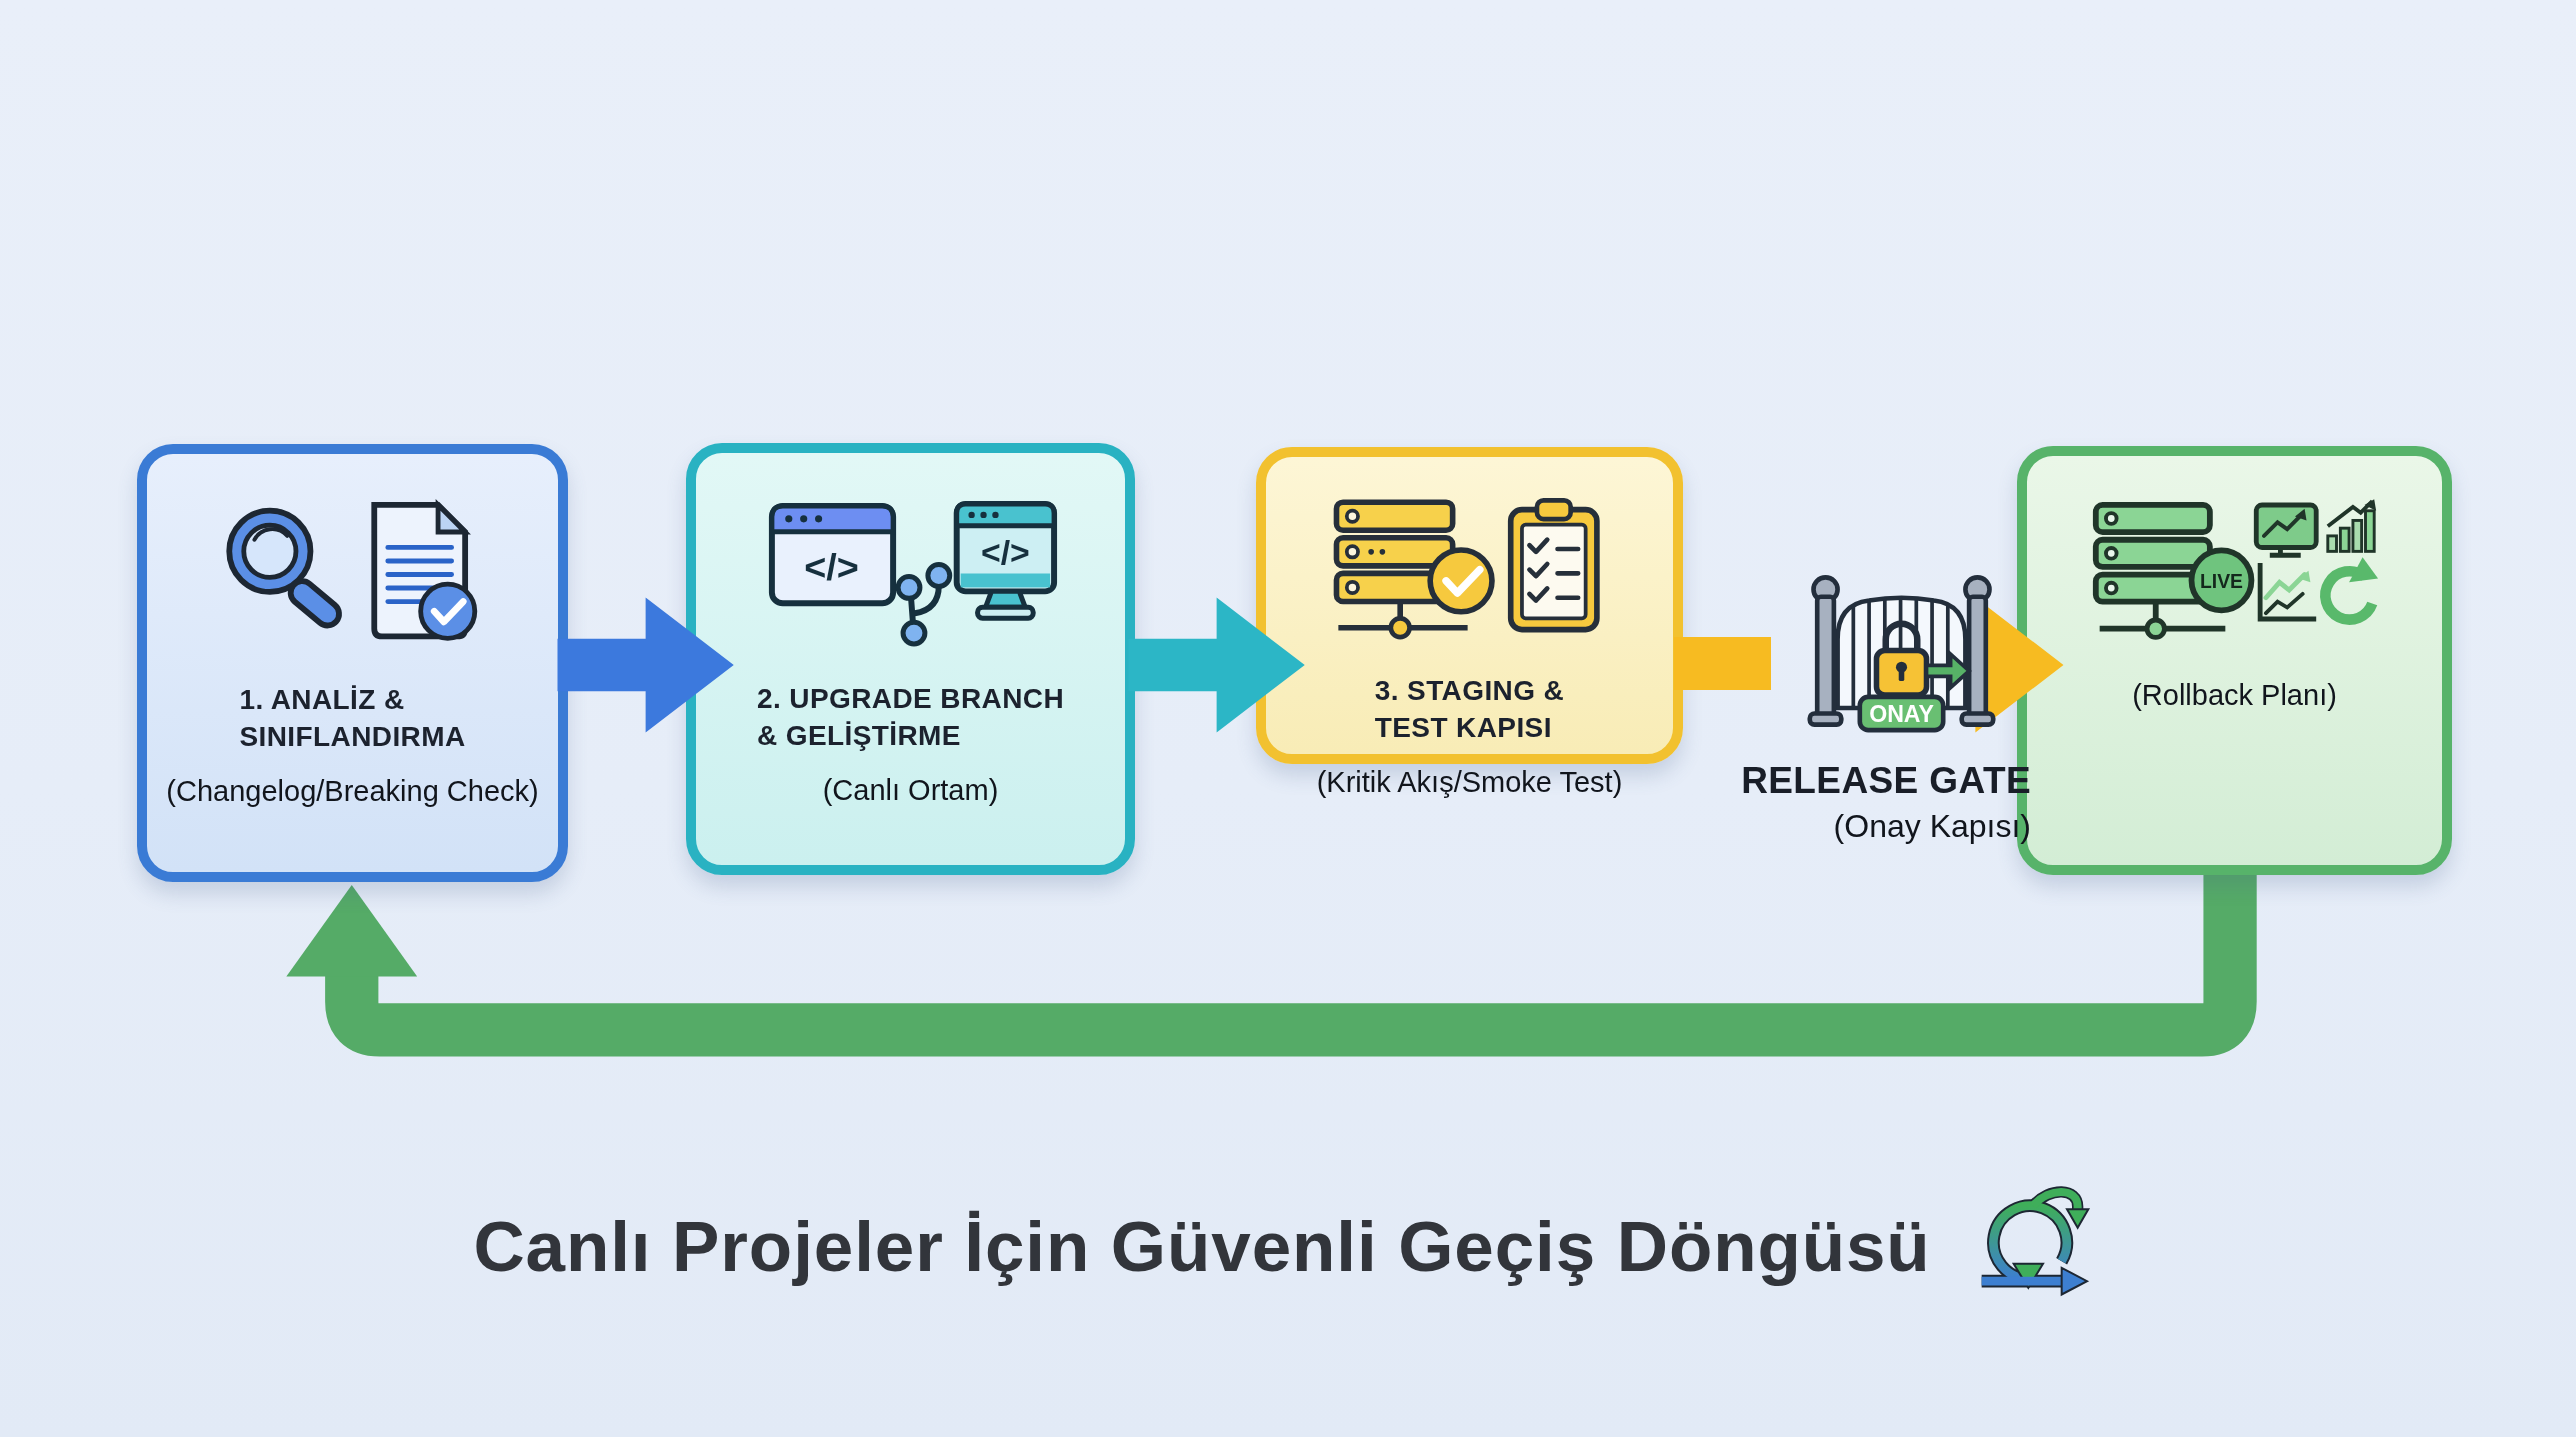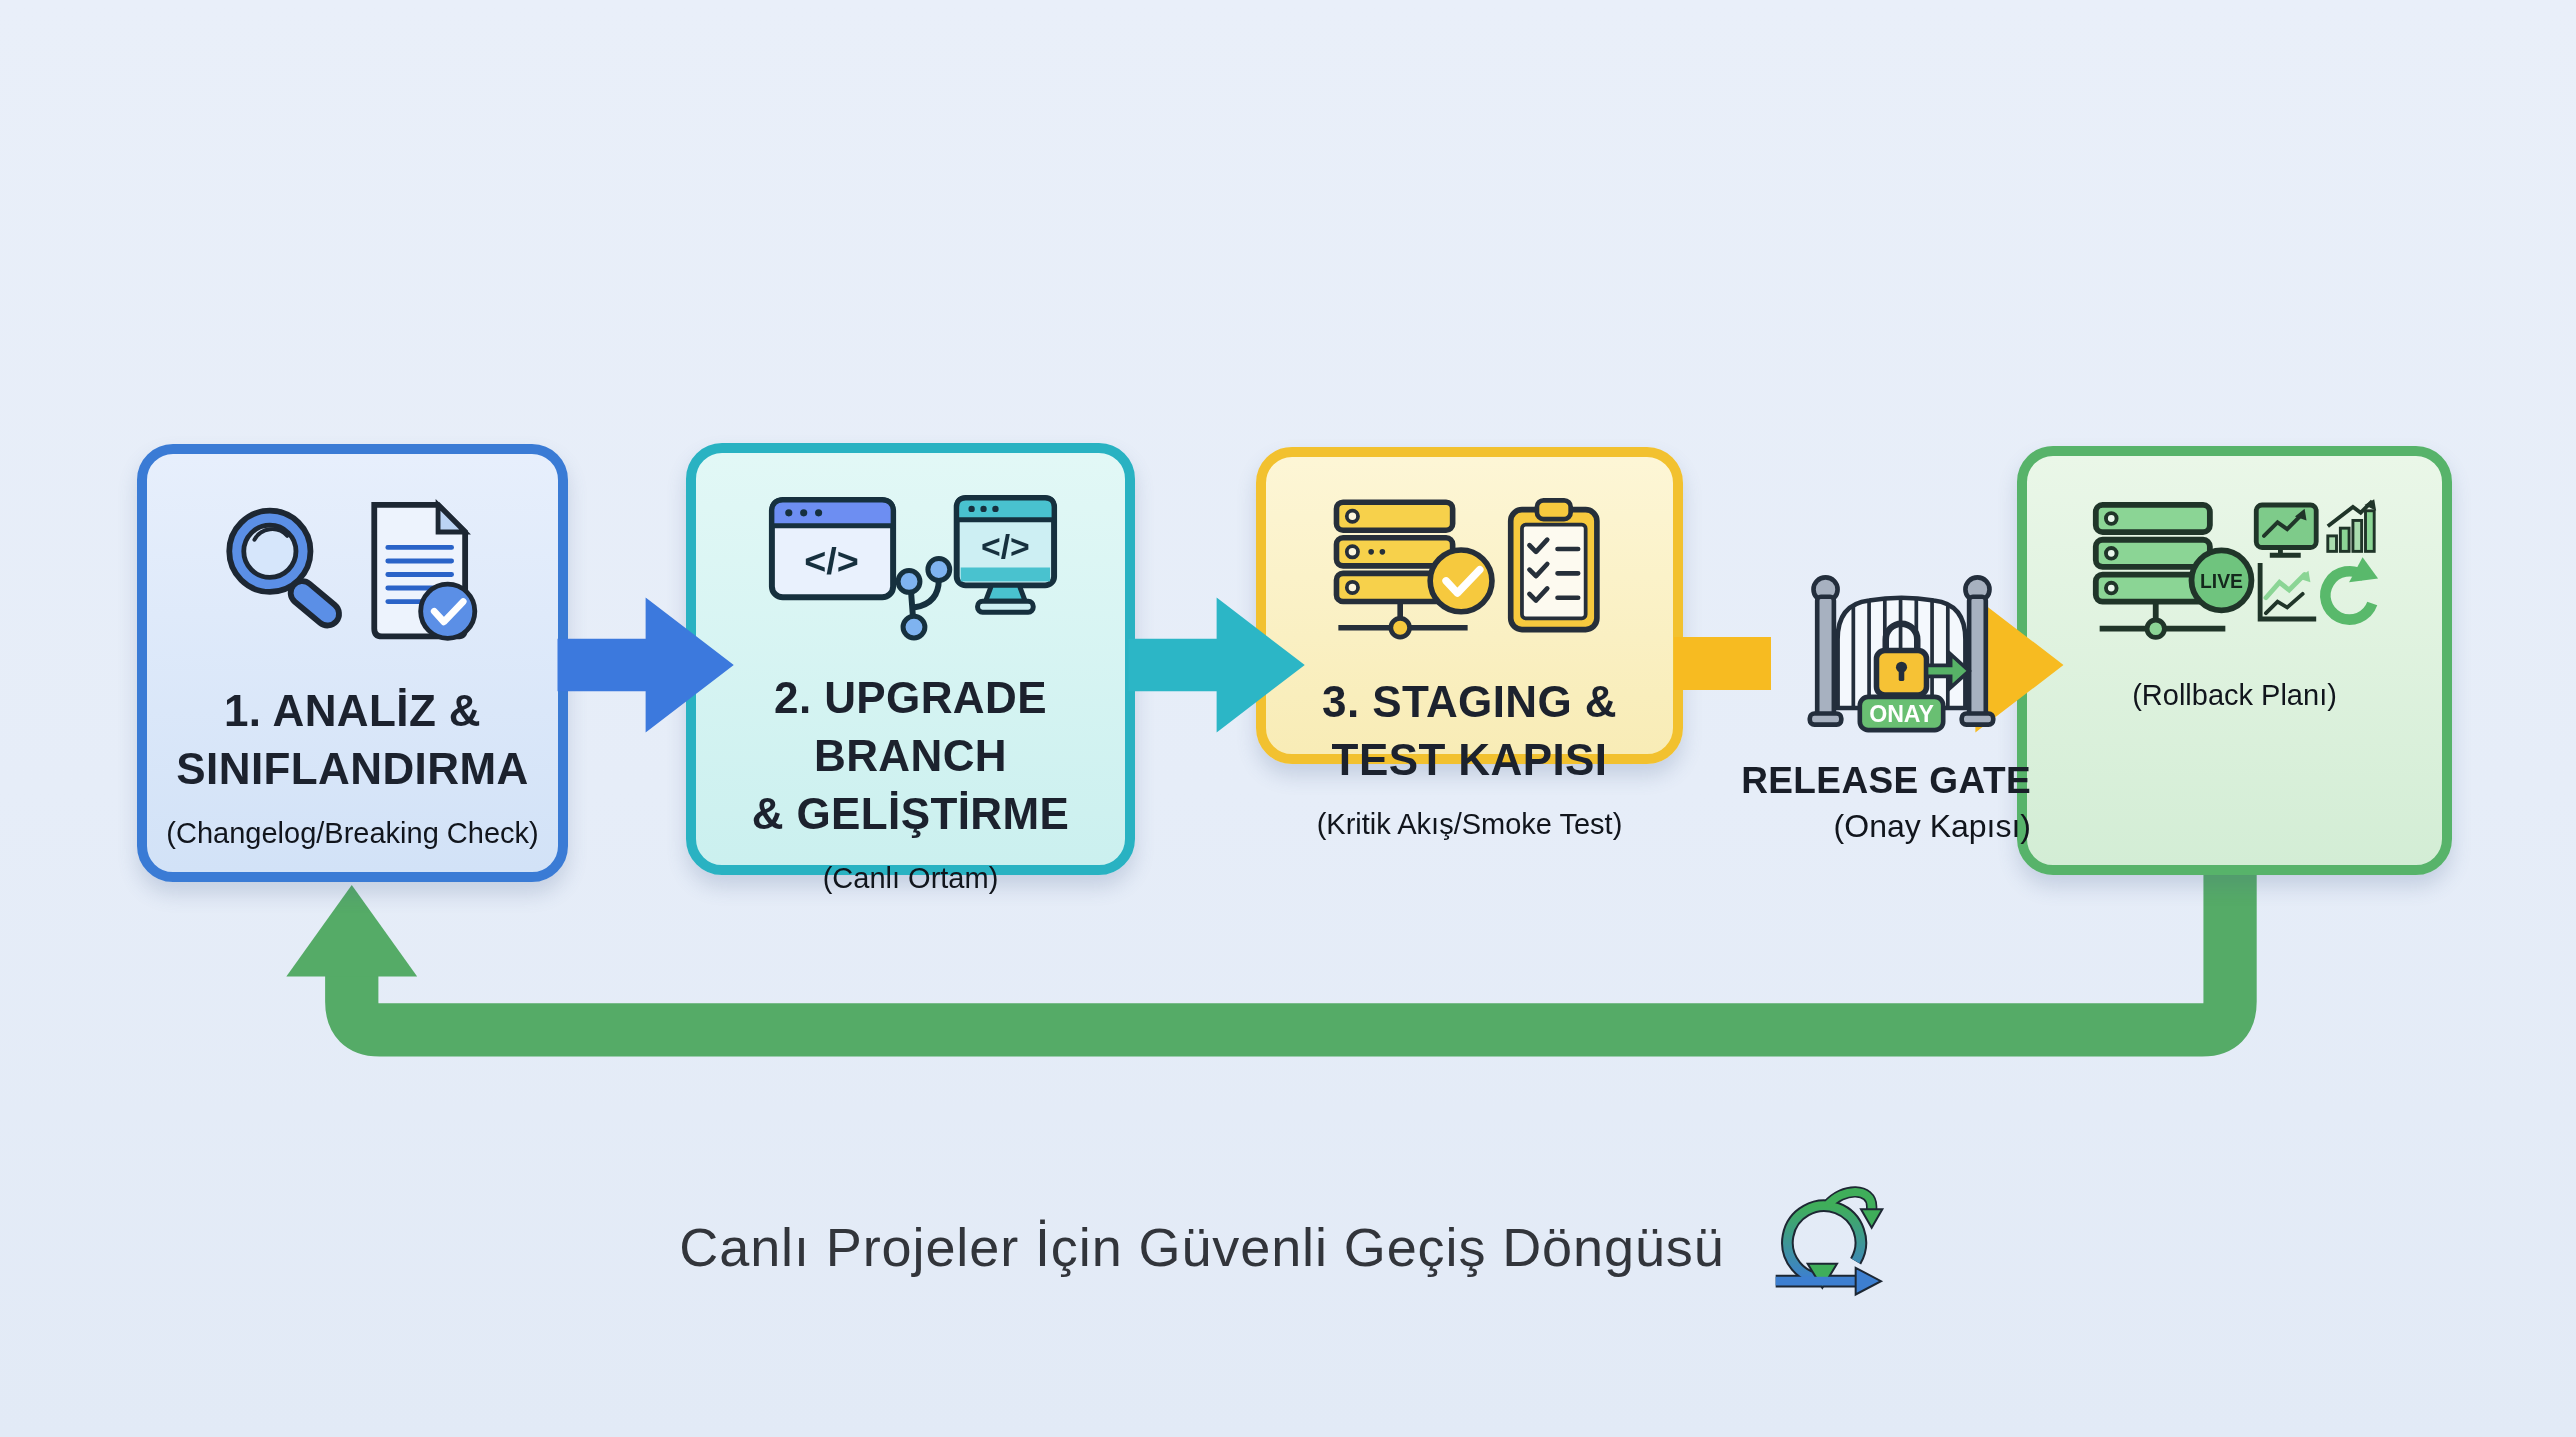--- a/index.html
+++ b/index.html
@@ -16,33 +16,33 @@
   }
   .step-box.b1{left:137px;top:444px;width:431px;height:438px;border:10.3px solid #3a7bd5;
     background:linear-gradient(180deg,#e7effc 0%,#d2e2f7 100%);}
   .step-box.b2{left:686px;top:443px;width:449px;height:432px;border:10.3px solid #29b2c2;
     background:linear-gradient(180deg,#e2f8f6 0%,#cbf0ef 100%);}
   .step-box.b3{left:1256px;top:447px;width:427px;height:317px;border:10.3px solid #f2c12f;
     background:linear-gradient(180deg,#fdf6d6 0%,#f8ecb6 100%);}
   .step-box.b4{left:2017px;top:446px;width:435px;height:429px;border:10.3px solid #57b36a;
     background:linear-gradient(180deg,#eaf7e8 0%,#d3edd5 100%);}
   .icon-row{height:167px;display:flex;align-items:center;justify-content:center;}
-  .step-title{margin-top:24px;text-align:center;font-weight:700;font-size:44px;
+  .step-title{margin-top:24px;text-align:left;font-weight:700;font-size:28px;
     line-height:1.32;color:#1c222e;letter-spacing:0.4px;}
   .step-sub{margin-top:19px;text-align:right;font-size:29px;color:#11151c;}
   .conn{position:absolute;z-index:3;}
   .yellow-bar{position:absolute;z-index:3;left:1674px;top:637px;width:97px;height:53px;background:#f7bb21;}
   .loop-svg{position:absolute;left:262px;top:842px;z-index:1;}
   .gate-wrap{position:absolute;left:1804px;top:569px;z-index:3;}
   .gate-label{position:absolute;left:1657px;top:760px;width:374px;text-align:right;z-index:3;}
   .gate-title{font-weight:700;font-size:37px;color:#191e28;letter-spacing:0.4px;}
   .gate-sub{margin-top:6px;font-size:32px;color:#11151c;}
   .footer{position:absolute;left:0;top:1181px;width:2576px;display:flex;
     align-items:center;justify-content:center;gap:32px;z-index:2;}
-  .footer-title{font-size:54px;font-weight:400;color:#32353b;letter-spacing:0.9px;}
+  .footer-title{font-size:71px;font-weight:700;color:#32353b;letter-spacing:0.9px;}
   svg text{font-family:"Liberation Sans", sans-serif;}
 </style>
 </head>
 <body>
 
 <div class="canvas">
 
   <svg class="loop-svg" width="2041" height="271" viewBox="0 0 2180 290">
     <path d="M 2104 33 L 2104 171 Q 2104 201 2074 201 L 124 201 Q 94 201 94 171 L 94 140" fill="none" stroke="#55ab67" stroke-width="57"></path>
     <polygon points="24,144 164,144 94,46" fill="#55ab67"></polygon>

